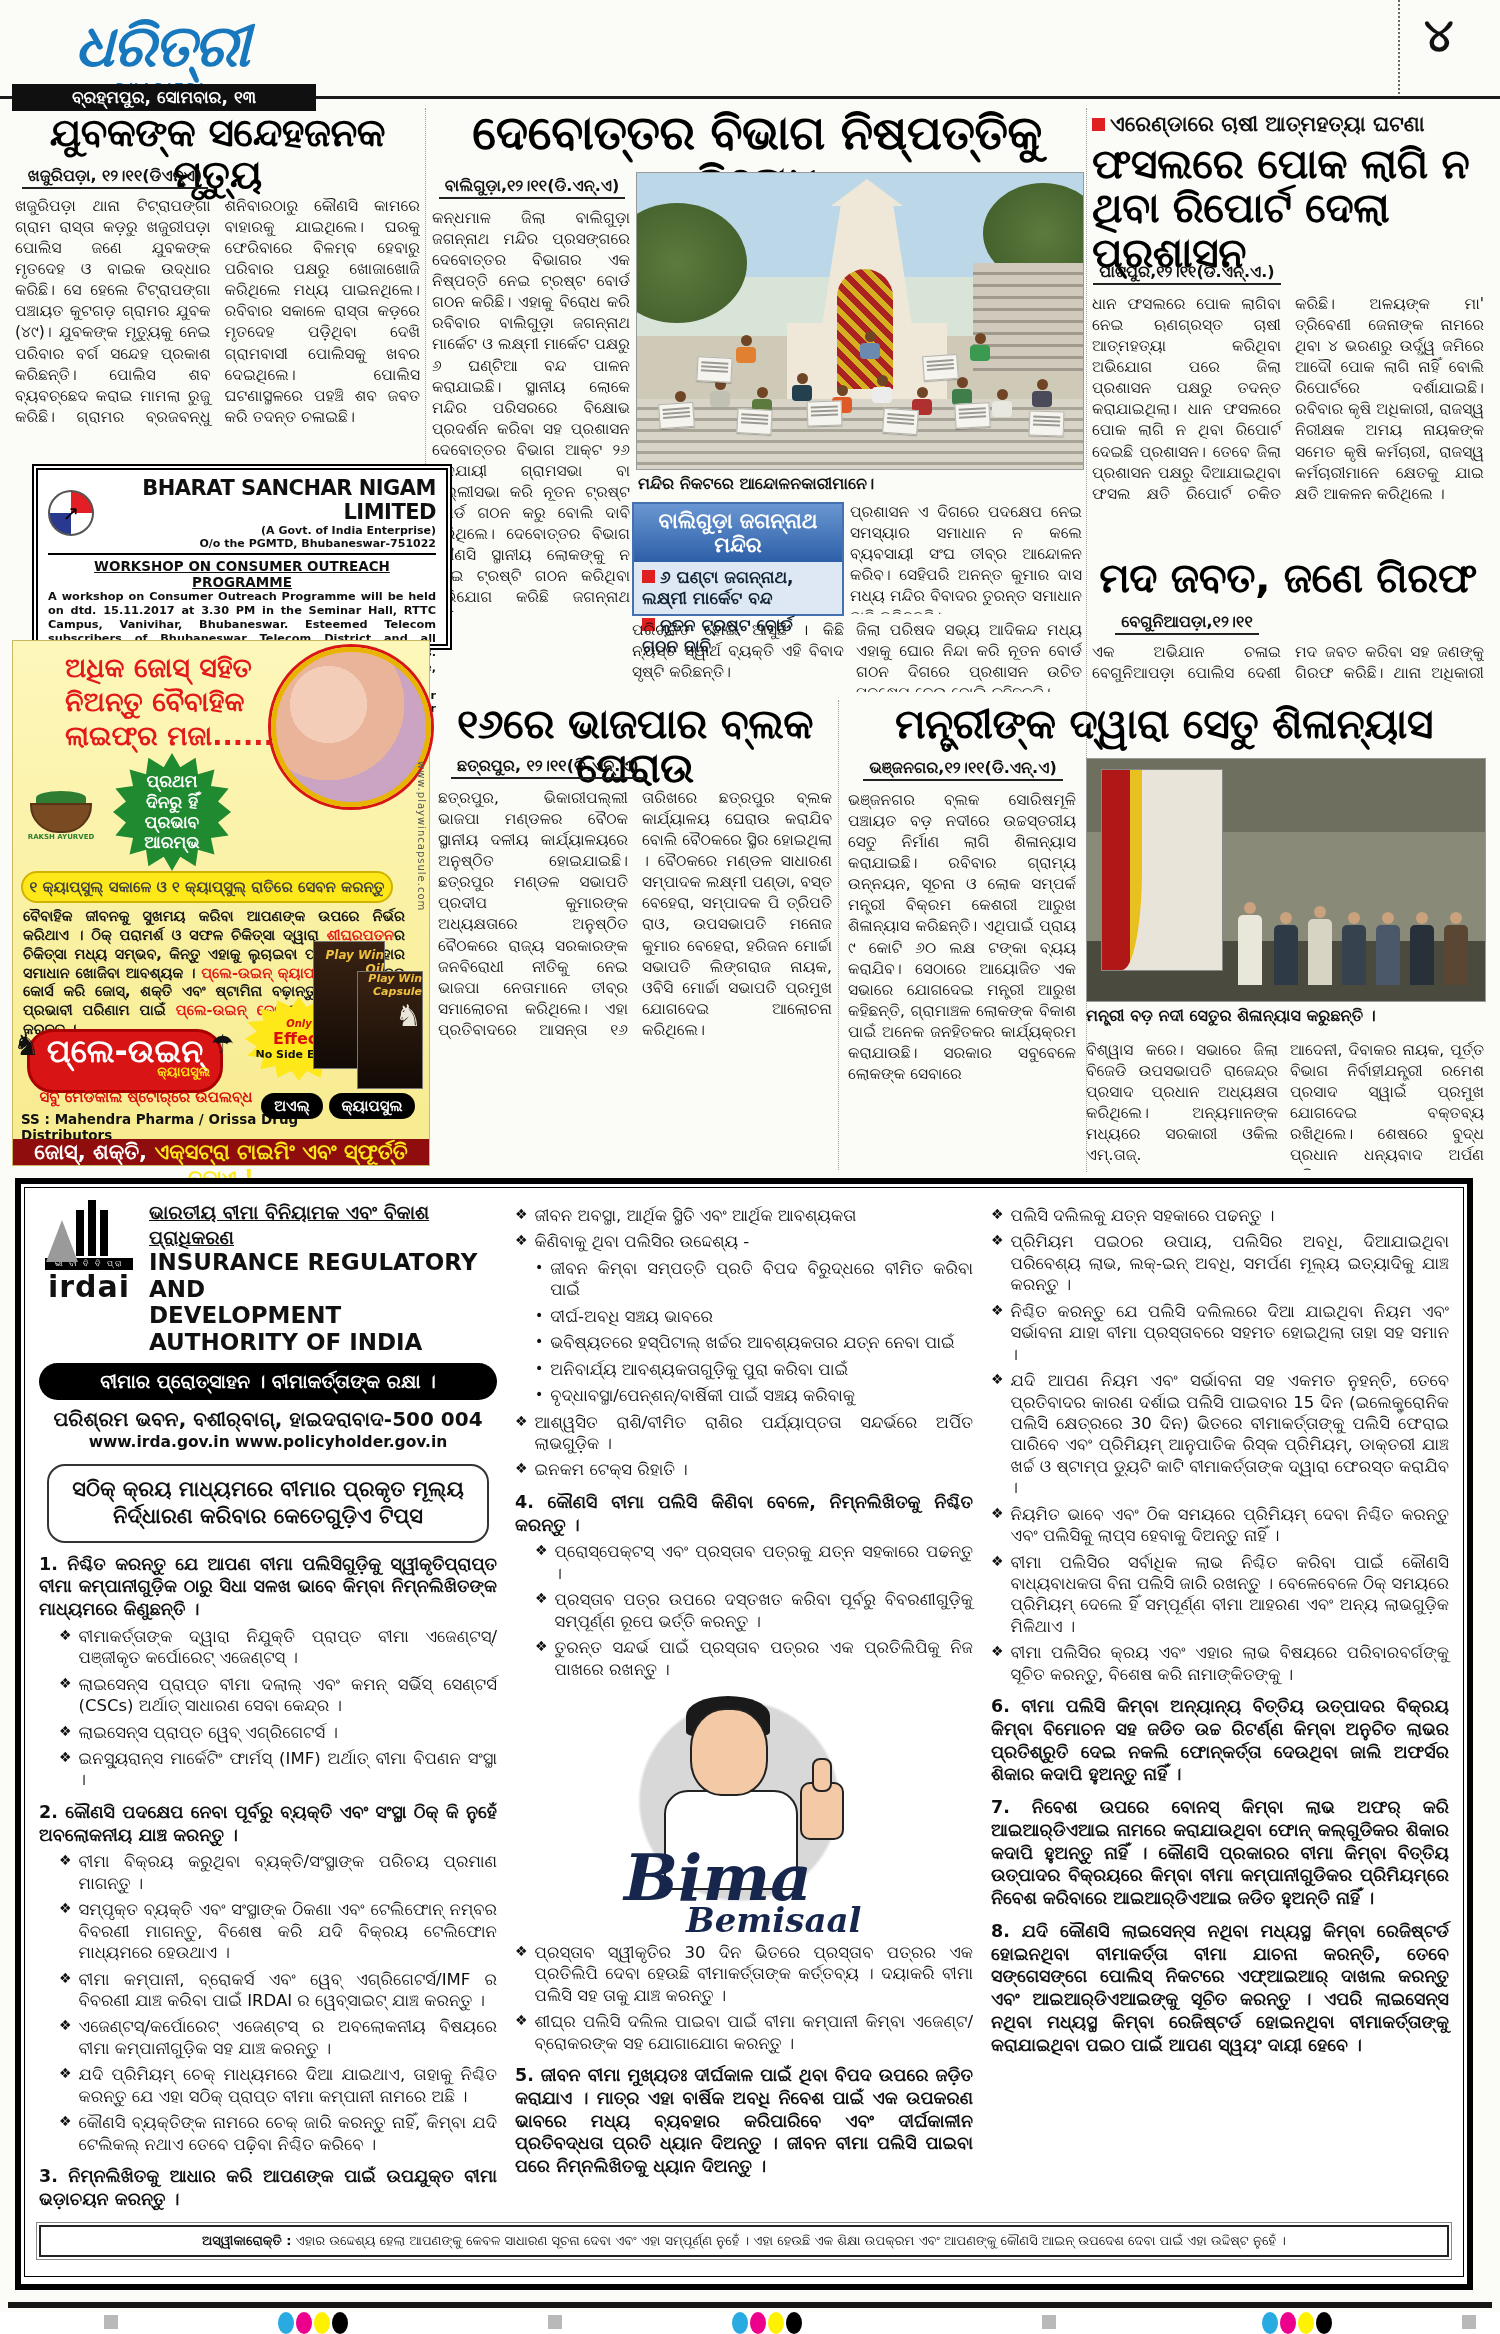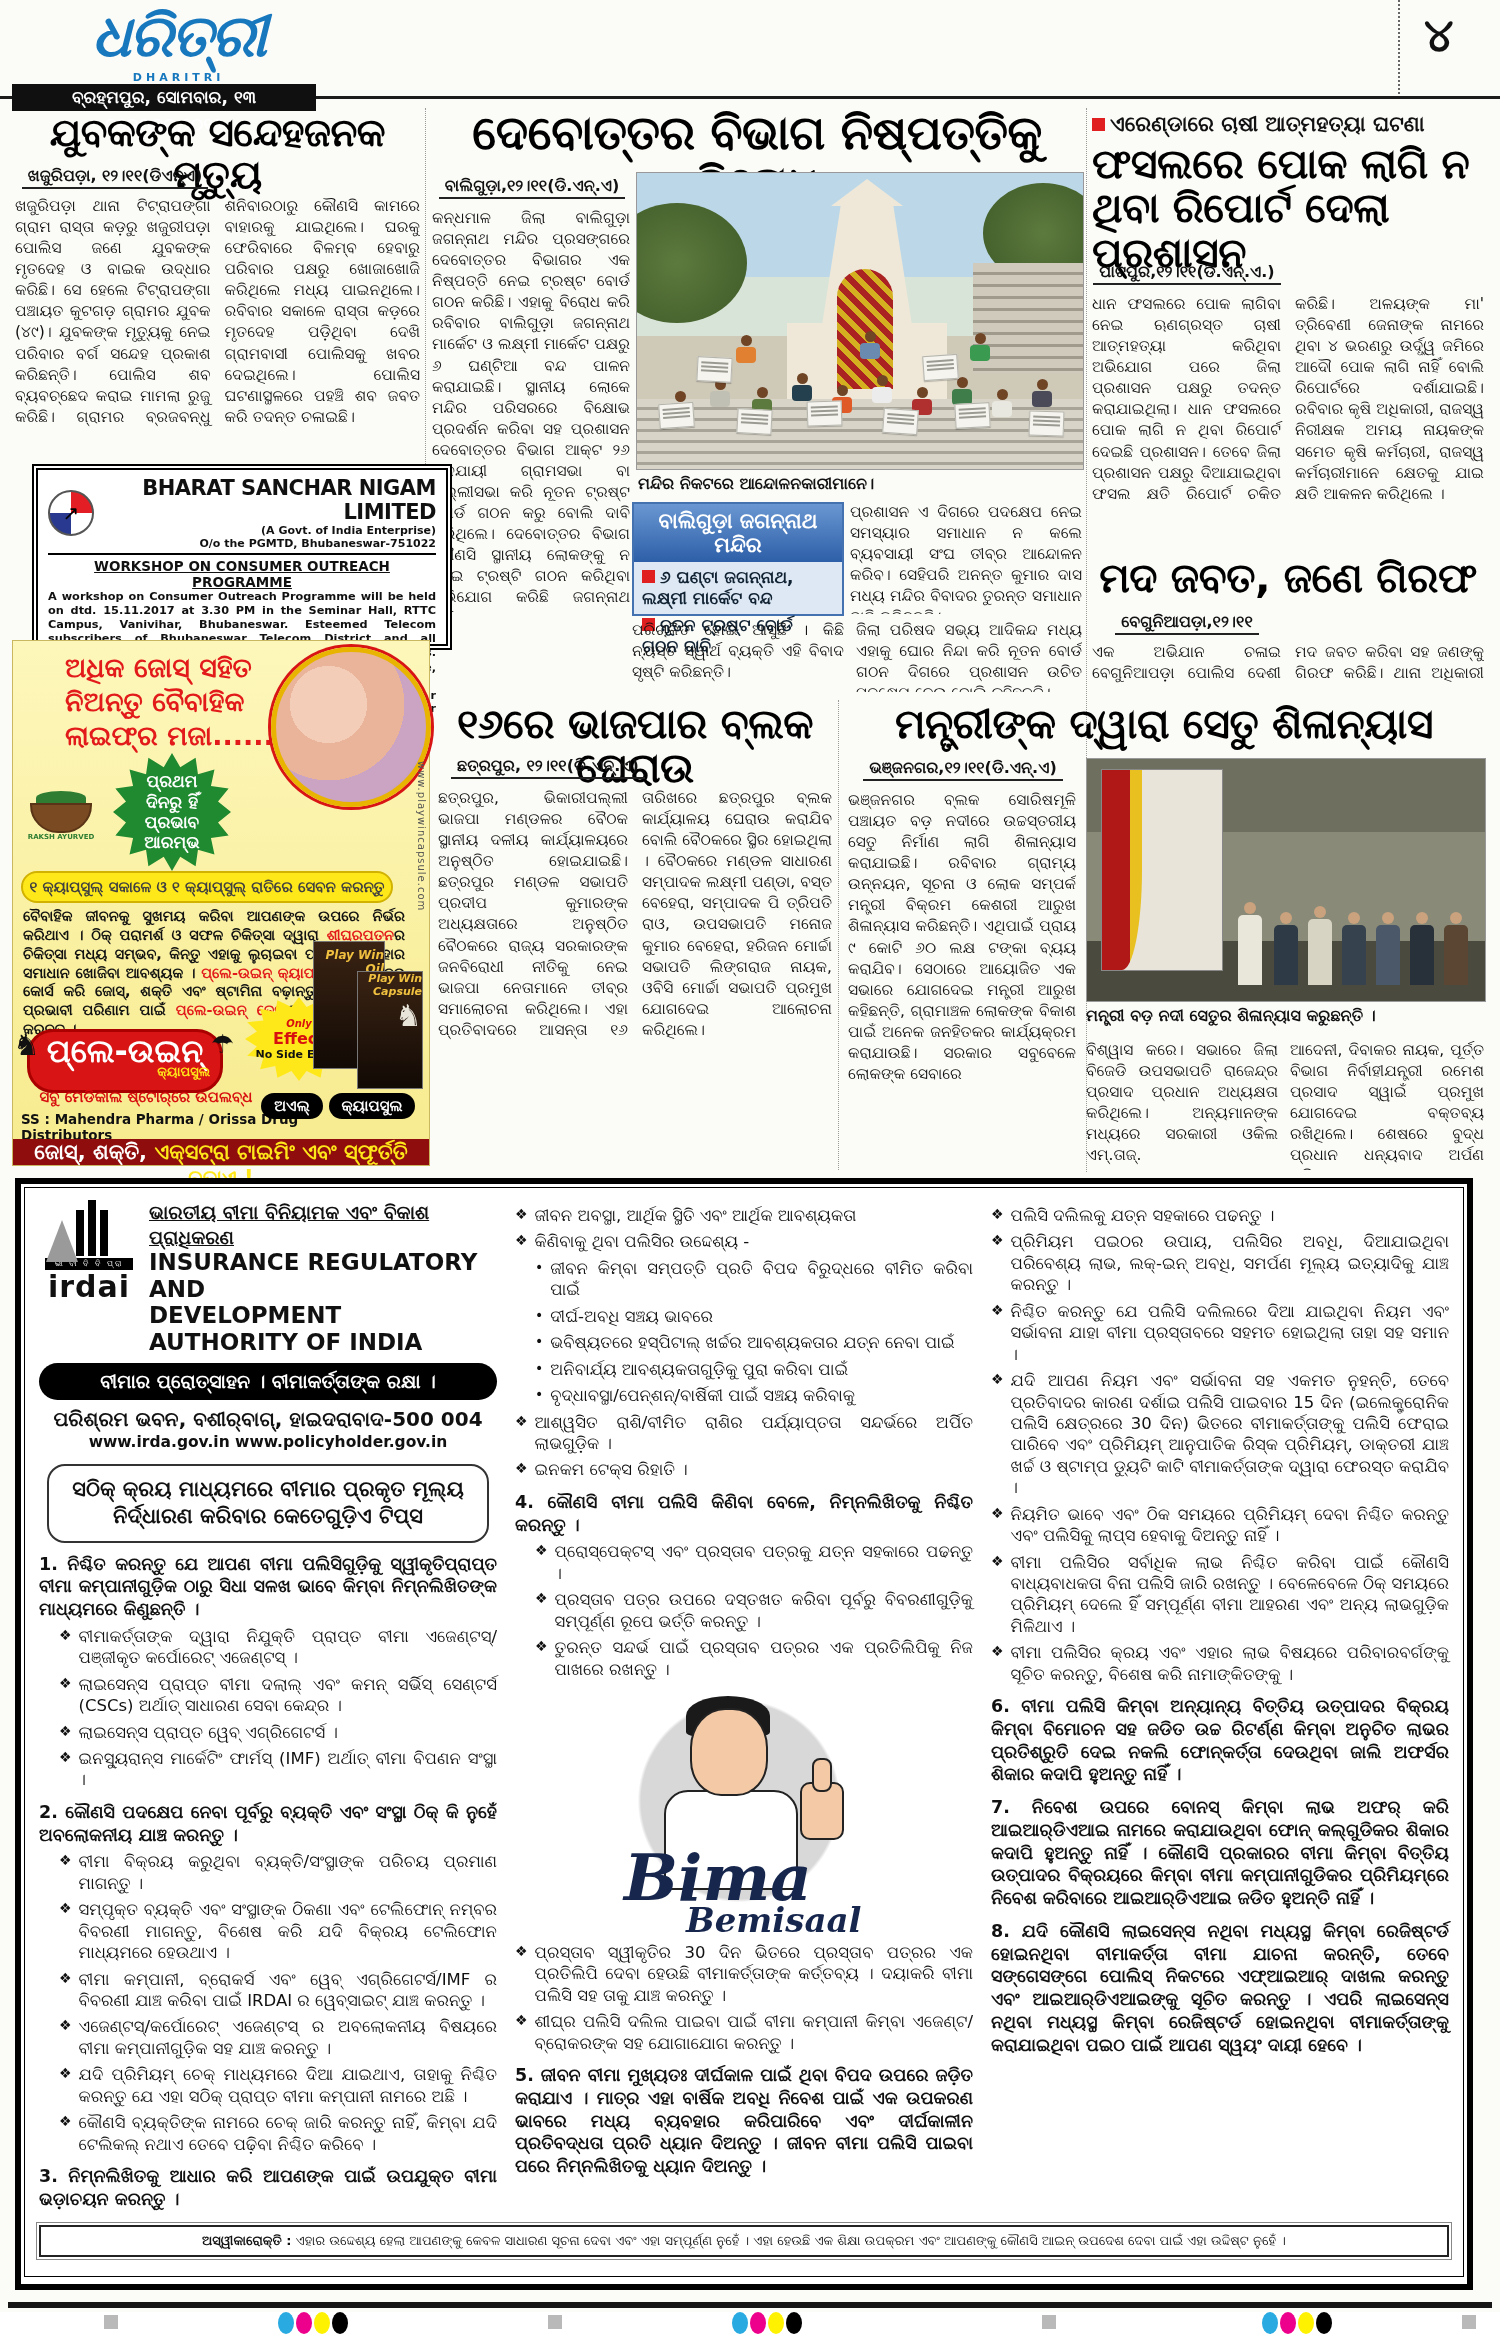--- a/index.html
+++ b/index.html
@@ -129,21 +129,21 @@
   .drape{position:absolute;left:0;top:0;width:40px;height:200px;
      background:linear-gradient(90deg,#b01818 0 70%,#e8c020 70%);border-radius:0 0 50% 0;}
   .gmark{width:14px;height:14px;background:#b9b9b9;display:inline-block;}
   .dot{width:16px;height:22px;border-radius:50%;display:inline-block;margin-right:2px;}
 </style>
 </head>
 <body>
 
 <div class="page">
 
-  <div class="abs" style="left:75px;top:2px;margin-left:17px;">
+  <div class="abs" style="left:75px;top:12px;">
     <div class="logo">ଧରିତ୍ରୀ</div>
     <div class="logo-sub">DHARITRI</div>
   </div>
   <div class="abs hrule" style="left:0;top:96px;width:1500px;"></div>
   <div class="abs datebar" style="left:12px;top:84px;width:304px;height:27px;">ବ୍ରହ୍ମପୁର, ସୋମବାର, ୧୩ ନଭେମ୍ବର,୨୦୧୭</div>
   <div class="abs" style="left:1398px;top:0;height:94px;border-left:2px dotted #666;"></div>
   <div class="abs pagenum" style="left:1424px;top:8px;">୪</div>
 
   <div class="abs hl" style="left:15px;top:112px;width:405px;font-size:39px;">ଯୁବକଙ୍କ ସନ୍ଦେହଜନକ ମୃତ୍ୟୁ</div>
   <div class="abs dateline" style="left:15px;top:166px;width:200px;"><span>ଖଜୁରିପଡ଼ା, ୧୨।୧୧(ଡିଏନ୍‌ଏ)</span></div>

